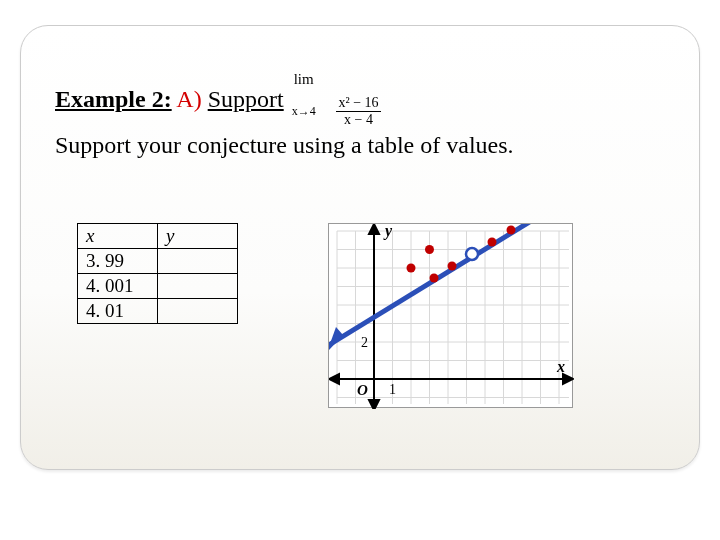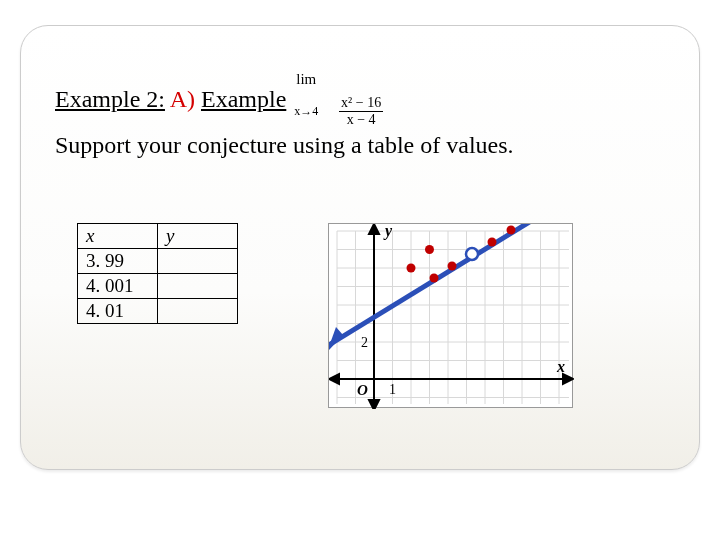--- a/index.html
+++ b/index.html
@@ -17,21 +17,21 @@
     border-radius: 28px;
     background: linear-gradient(to bottom, #ffffff 0%, #fcfcfb 60%, #f1efe8 100%);
     box-shadow: 0 2px 3px rgba(0,0,0,0.08);
     padding: 48px 34px 30px 34px;
   }
   .prompt {
     font-size: 24px;
     line-height: 1.4;
     color: #000;
   }
-  .prompt .ex-label { font-weight: normal; text-decoration: underline; }
+  .prompt .ex-label { font-weight: bold; text-decoration: underline; }
   .prompt .part { color: #d40000; }
   .limit {
     display: inline-block;
     vertical-align: middle;
     font-family: "Times New Roman", serif;
     font-size: 15px;
     position: relative;
     top: -2px;
     margin: 0 6px 0 2px;
   }
@@ -70,21 +70,21 @@
   .graph-box svg { position:absolute; left:0; top:0; }
 </style>
 </head>
 <body>
 
 <div class="card">
 
   <div class="prompt">
     <span class="ex-label">Example 2:</span>
     <span class="part">A)</span>
-    <span style="text-decoration:underline">Example</span>
+    <span style="text-decoration:underline">Support</span>
     <span class="limit">
       <span class="lim">
         <span class="top">lim</span>
         <span class="bot">x→4</span>
       </span>
       <span class="frac">
         <span class="num">x² − 16</span>
         <span class="den">x − 4</span>
       </span>
     </span>

